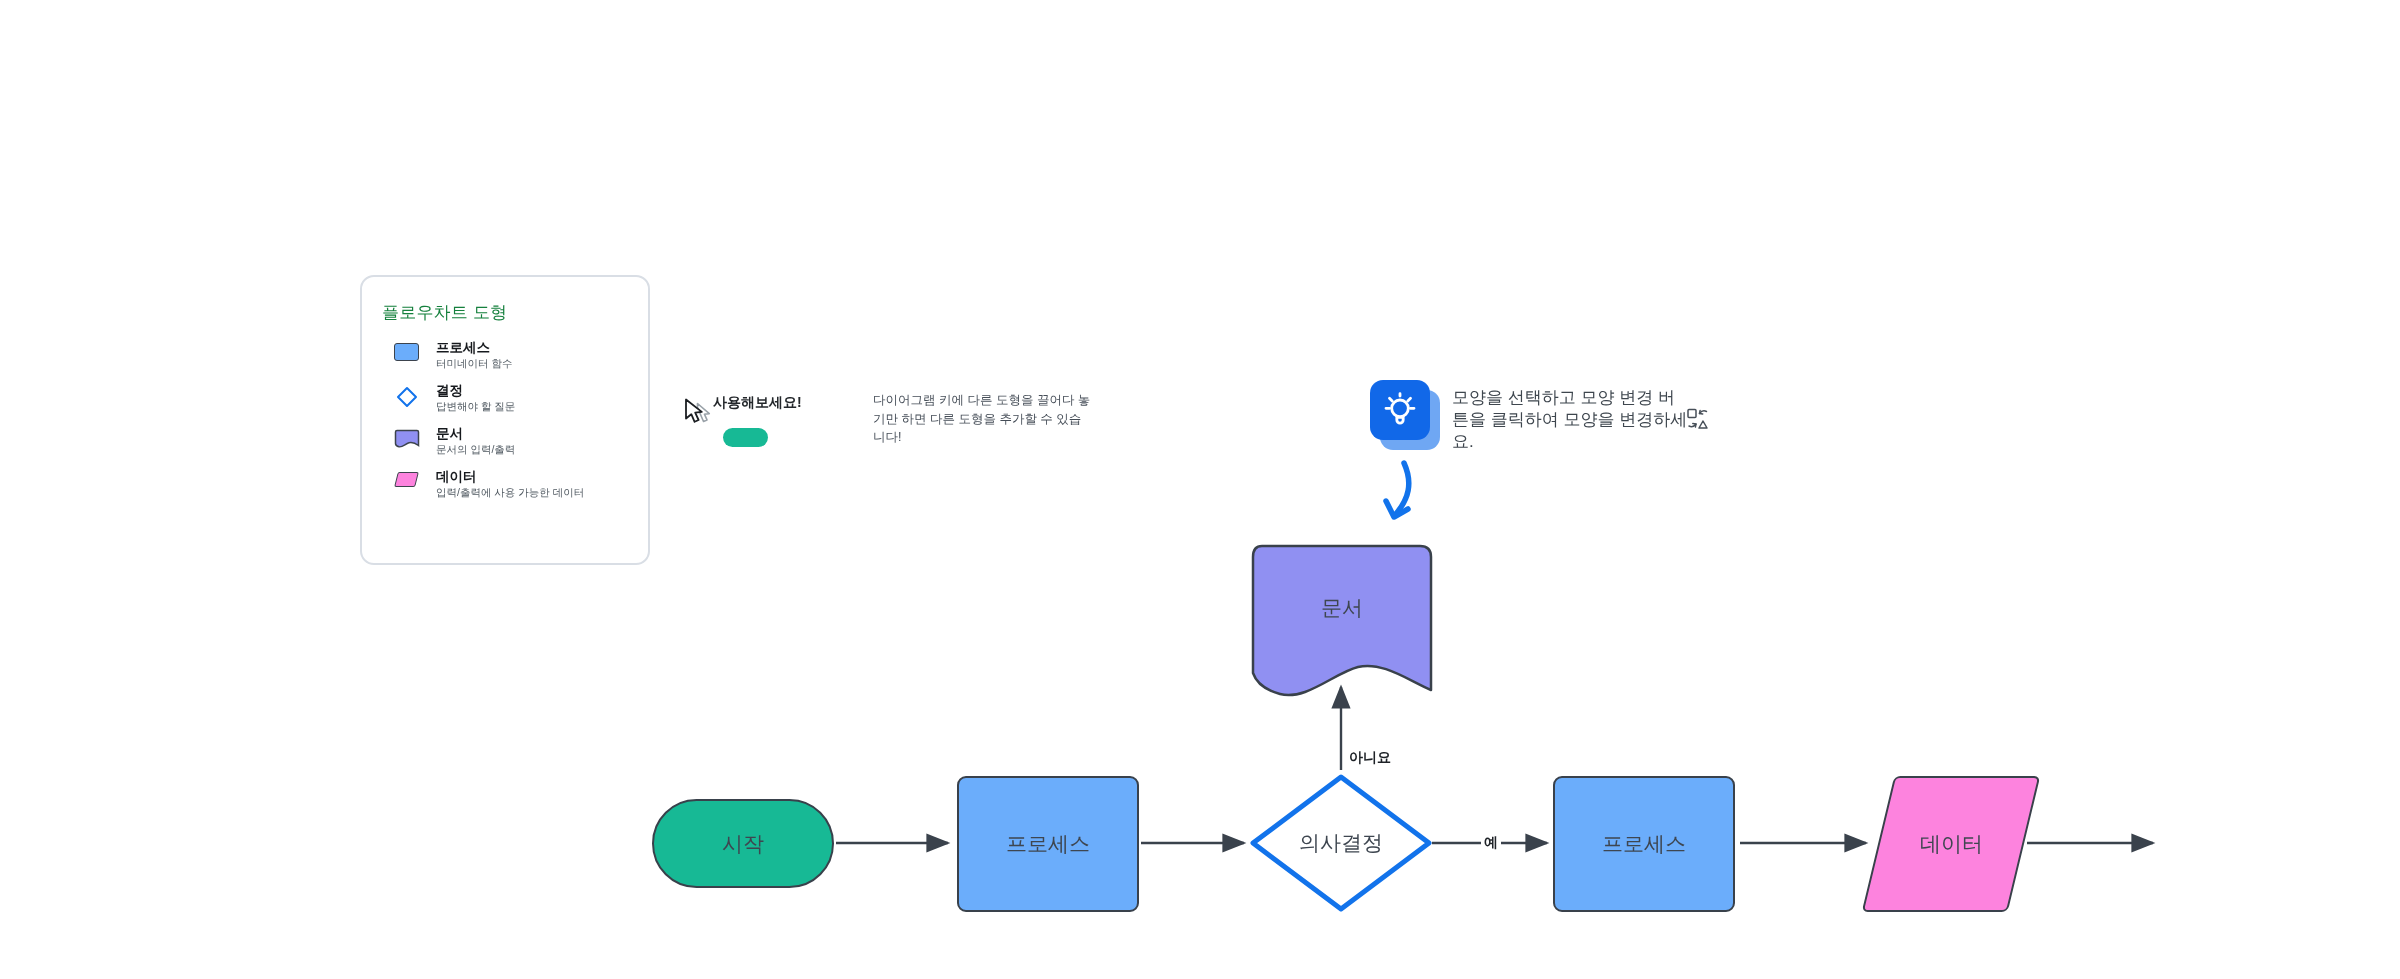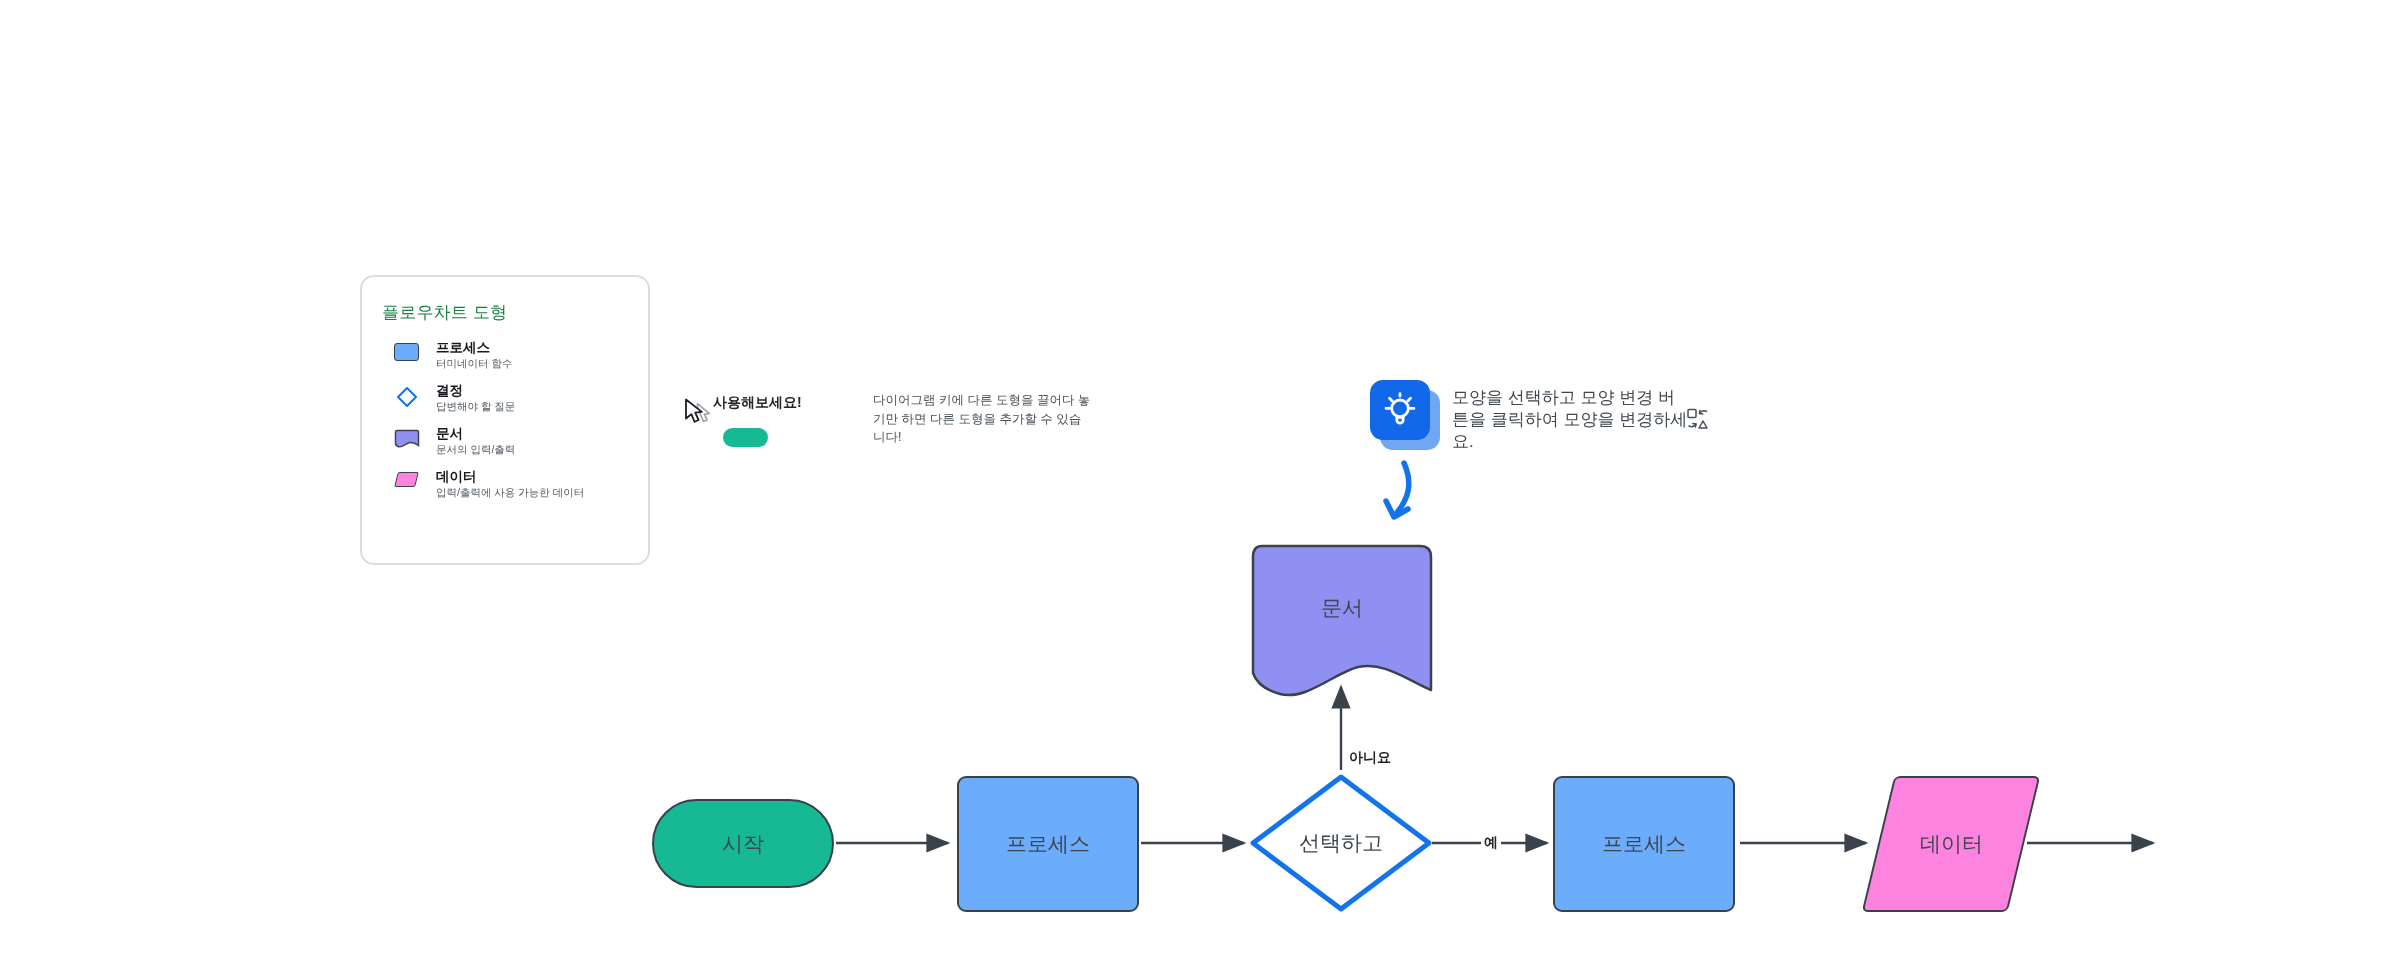--- a/index.html
+++ b/index.html
@@ -167,21 +167,21 @@
   </div>
 
   <div id="node-process-1" class="node process">
     <span>프로세스</span>
   </div>
 
   <svg id="diamond-svg" class="shape-svg" width="186" height="142" viewBox="0 0 186 142">
     <path d="M93,5 L181,71 L93,137 L5,71 Z" fill="#ffffff" stroke="#1273eb" stroke-width="5" stroke-linejoin="round"></path>
   </svg>
   <div id="diamond-label" class="svg-label">
-    <span>선택하고</span>
+    <span>의사결정</span>
   </div>
 
   <svg id="doc-svg" class="shape-svg" width="184" height="158" viewBox="0 0 184 158">
     <path d="M12,3 L170,3 Q181,3 181,14 L181,147 C158,137 132,118 108,124 C84,130 56,158 30,151 Q8,145 3,130 L3,14 Q3,3 12,3 Z" fill="#9090f2" stroke="#39414b" stroke-width="2.5" stroke-linejoin="round"></path>
   </svg>
   <div id="doc-label" class="svg-label">
     <span>문서</span>
   </div>
 
   <div id="node-process-2" class="node process">

